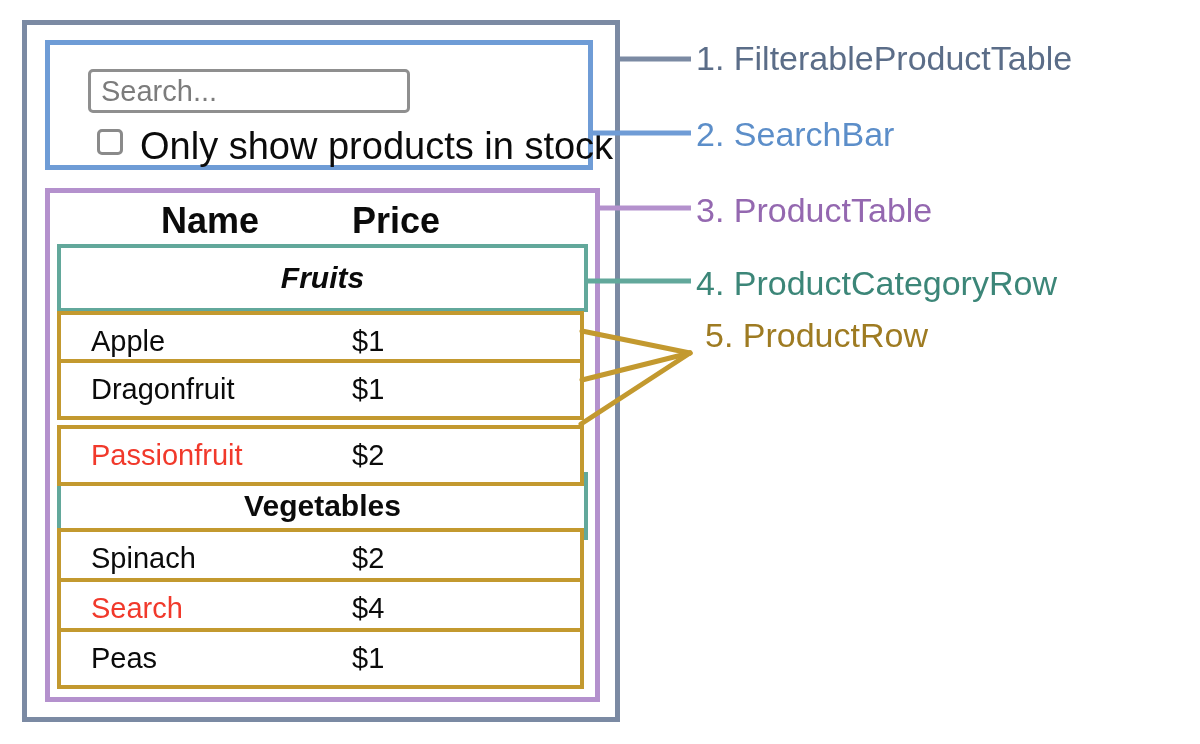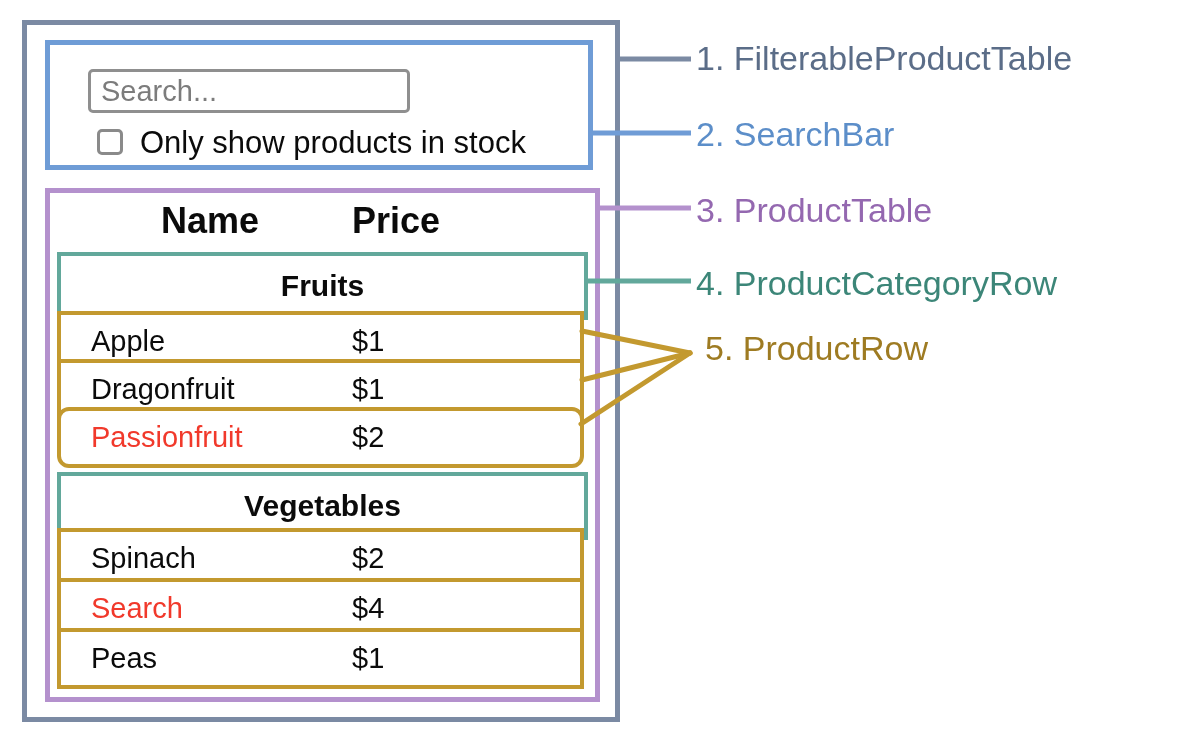--- a/index.html
+++ b/index.html
@@ -20,58 +20,58 @@
     border:3px solid #8f8f8f; border-radius:5px; background:#fff;
     font-family:"Liberation Sans", sans-serif; font-size:29px; color:#444;
     padding:0 8px 0 10px; outline:none;
   }
   .search-input::placeholder { color:#7c7c7c; opacity:1; }
   .stock-checkbox {
     left:97px; top:129px; width:26px; height:26px; margin:0;
     appearance:none; -webkit-appearance:none;
     border:3px solid #8a8a8a; border-radius:5px; background:#fff; cursor:pointer;
   }
-  .stock-label { left:140px; top:125px; font-size:31px; color:#0b0b0b; white-space:nowrap; }
+  .stock-label { left:140px; top:125px; font-size:38px; color:#0b0b0b; white-space:nowrap; }
 
   
   .hdr { font-size:36px; font-weight:bold; color:#0b0b0b; top:200px; }
   .hdr-name  { left:80px; width:260px; text-align:center; }
   .hdr-price { left:352px; }
 
   
   .cat-row {
     left:57px; width:531px; border:4px solid var(--teal); background:#fff;
     display:flex; align-items:center; justify-content:center;
     font-size:30px; font-weight:bold; color:#0b0b0b;
   }
-  .cat-fruits     { top:252px; height:68px; }
+  .cat-fruits     { top:244px; height:68px;font-style:italic; }
   .cat-vegetables { top:472px; height:68px; }
 
   
   .p-row {
     left:57px; width:527px; height:61px; border:4px solid var(--gold); background:#fff;
     display:flex; align-items:center; font-size:29px; color:#0b0b0b;
   }
   .p-row .name  { width:291px; padding-left:30px; box-sizing:border-box; white-space:nowrap; }
   .p-row .price { flex:1; }
   .p-row.oos .name { color:var(--red); }
   .row-apple        { top:311px; }
   .row-dragonfruit  { top:359px; }
-  .row-passionfruit { top:407px;border-radius:12px; }
+  .row-passionfruit { top:425px; }
   .row-spinach      { top:528px; }
   .row-pumpkin      { top:578px; }
   .row-peas         { top:628px; }
 
   
   .legend { left:696px; font-size:34px; line-height:40px; font-weight:500; white-space:nowrap; }
   .lg-1 { top:38px;  color:var(--slate-text); }
   .lg-2 { top:114px; color:var(--blue-text); }
   .lg-3 { top:190px; color:var(--purple-text); }
   .lg-4 { top:263px; color:var(--teal-text); }
-  .lg-5 { top:328px; color:var(--gold-text); left:705px; }
+  .lg-5 { top:315px; color:var(--gold-text); left:705px; }
 
   
   .lines { left:0; top:0; width:1200px; height:744px; pointer-events:none; }
   .ln-slate  { stroke:var(--slate);  stroke-width:5; }
   .ln-blue   { stroke:var(--blue);   stroke-width:5; }
   .ln-purple { stroke:var(--purple); stroke-width:5; }
   .ln-teal   { stroke:var(--teal);   stroke-width:5; }
   .ln-gold   { stroke:var(--gold);   stroke-width:5; stroke-linecap:round; }
 </style>
 </head>

